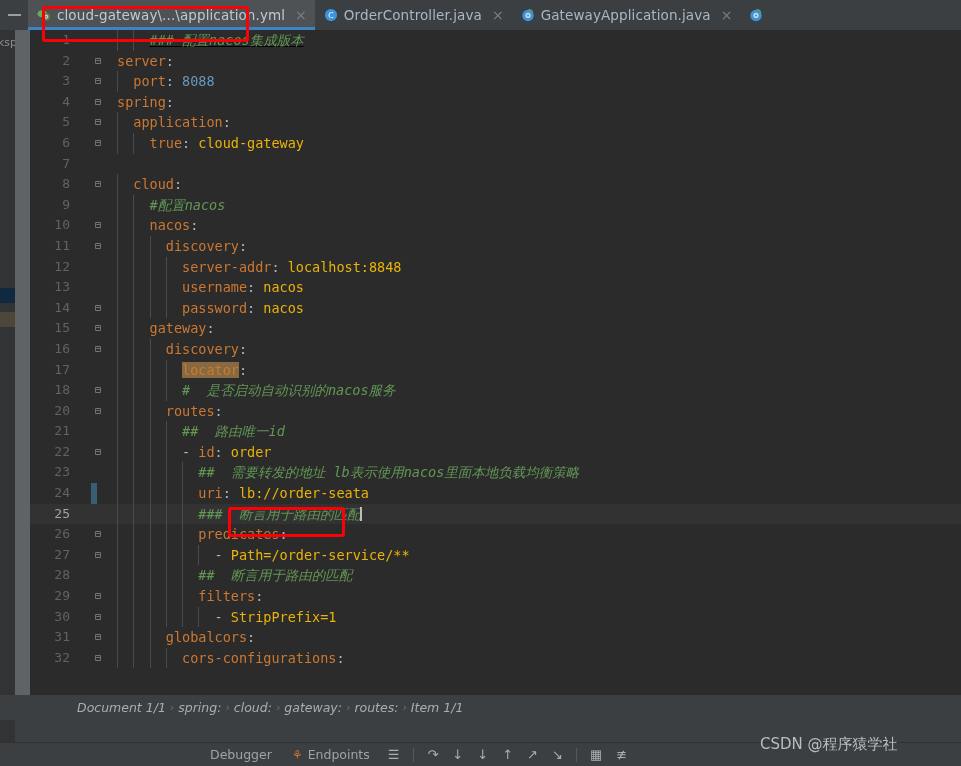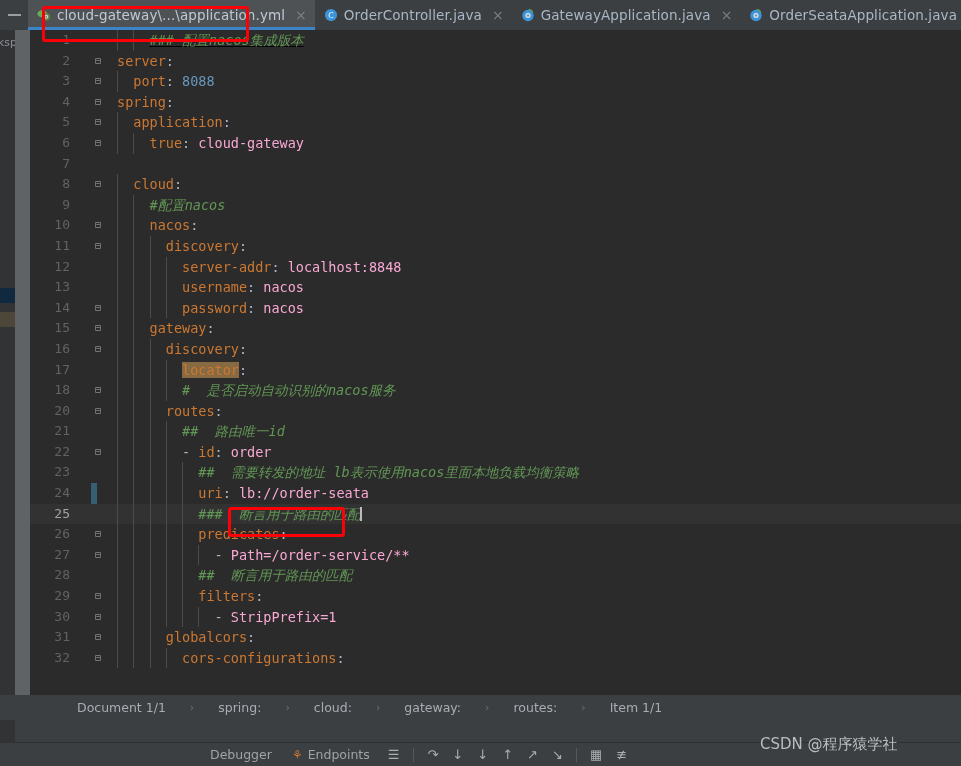--- a/index.html
+++ b/index.html
@@ -76,42 +76,42 @@
     color: #8c8c8c; font-size: 10px;
   }
   .ctext { position: absolute; left: 87px; }
   .chg { position: absolute; left: 61px; width: 6px; top: 0; height: 20.6px; background: #375e73; }
 
   
   .guide { position: absolute; top: 0; height: 20.6px; width: 1px; background: #4b4b4b; }
 
   
   .key   { color: #cc7832; }
-  .val   { color: #f9a8d4; }
+  .val   { color: #eab308; }
   .num   { color: #6897bb; }
   .cmt   { color: #629755; font-style: italic; }
   .plain { color: #a9b7c6; }
   .hl    { background: #876a41; color: #cc7832; }
   .caret {
     display: inline-block; width: 1.5px; height: 14px; background: #bbbbbb;
     vertical-align: -2px;
   }
 
   
   .redbox {
     position: absolute; border: 3px solid #fb0007; border-radius: 3px;
     pointer-events: none;
   }
 
   
   .breadcrumb {
     position: absolute; left: 15px; top: 695px; width: 946px; height: 25px;
     background: #3c3f41; display: flex; align-items: center;
-    padding-left: 62px; gap: 24px;
-    color: #a8adb3; font-size: 12.5px;
+    padding-left: 62px; gap: 4px;
+    color: #a8adb3; font-size: 12.5px; font-style: italic;
   }
   .breadcrumb .sep { color: #6e7277; font-size: 11px; }
 
   
   .bottombar {
     position: absolute; left: 0; top: 742px; width: 961px; height: 24px;
     background: #3c3f41; border-top: 1px solid #2f3133;
     display: flex; align-items: center; gap: 0px; padding-left: 200px;
     color: #9fa3a7; font-size: 12.5px;
   }
@@ -174,21 +174,20 @@
           <span class="tlabel">GatewayApplication.java</span>
           <span class="tclose">×</span>
         </div>
         <div class="tab">
           <span class="ficon"><svg width="14" height="14" viewBox="0 0 16 16">
               <circle cx="8" cy="8.5" r="6.5" fill="#3b93d9"></circle>
               <circle cx="8" cy="8.5" r="3" fill="#cfd6dc"></circle>
               <circle cx="8" cy="8.5" r="1.2" fill="#3b93d9"></circle>
               <path d="M9 1 C13 1.5 14.5 4 13.5 6 C12.5 3.5 10.5 2.2 8.5 2.3 Z" fill="#6aab5a"></path>
             </svg></span>
-          <span class="tlabel">OrderSeataApplication.java</span>
         </div>
       </div>
   </div>
 
   <div class="leftstrip">
     <div class="wslabel">kspa</div>
     <div class="marker" style="top:258px;background:#10293f;"></div>
     <div class="marker" style="top:282px;background:#4c4738;"></div>
   </div>
 

